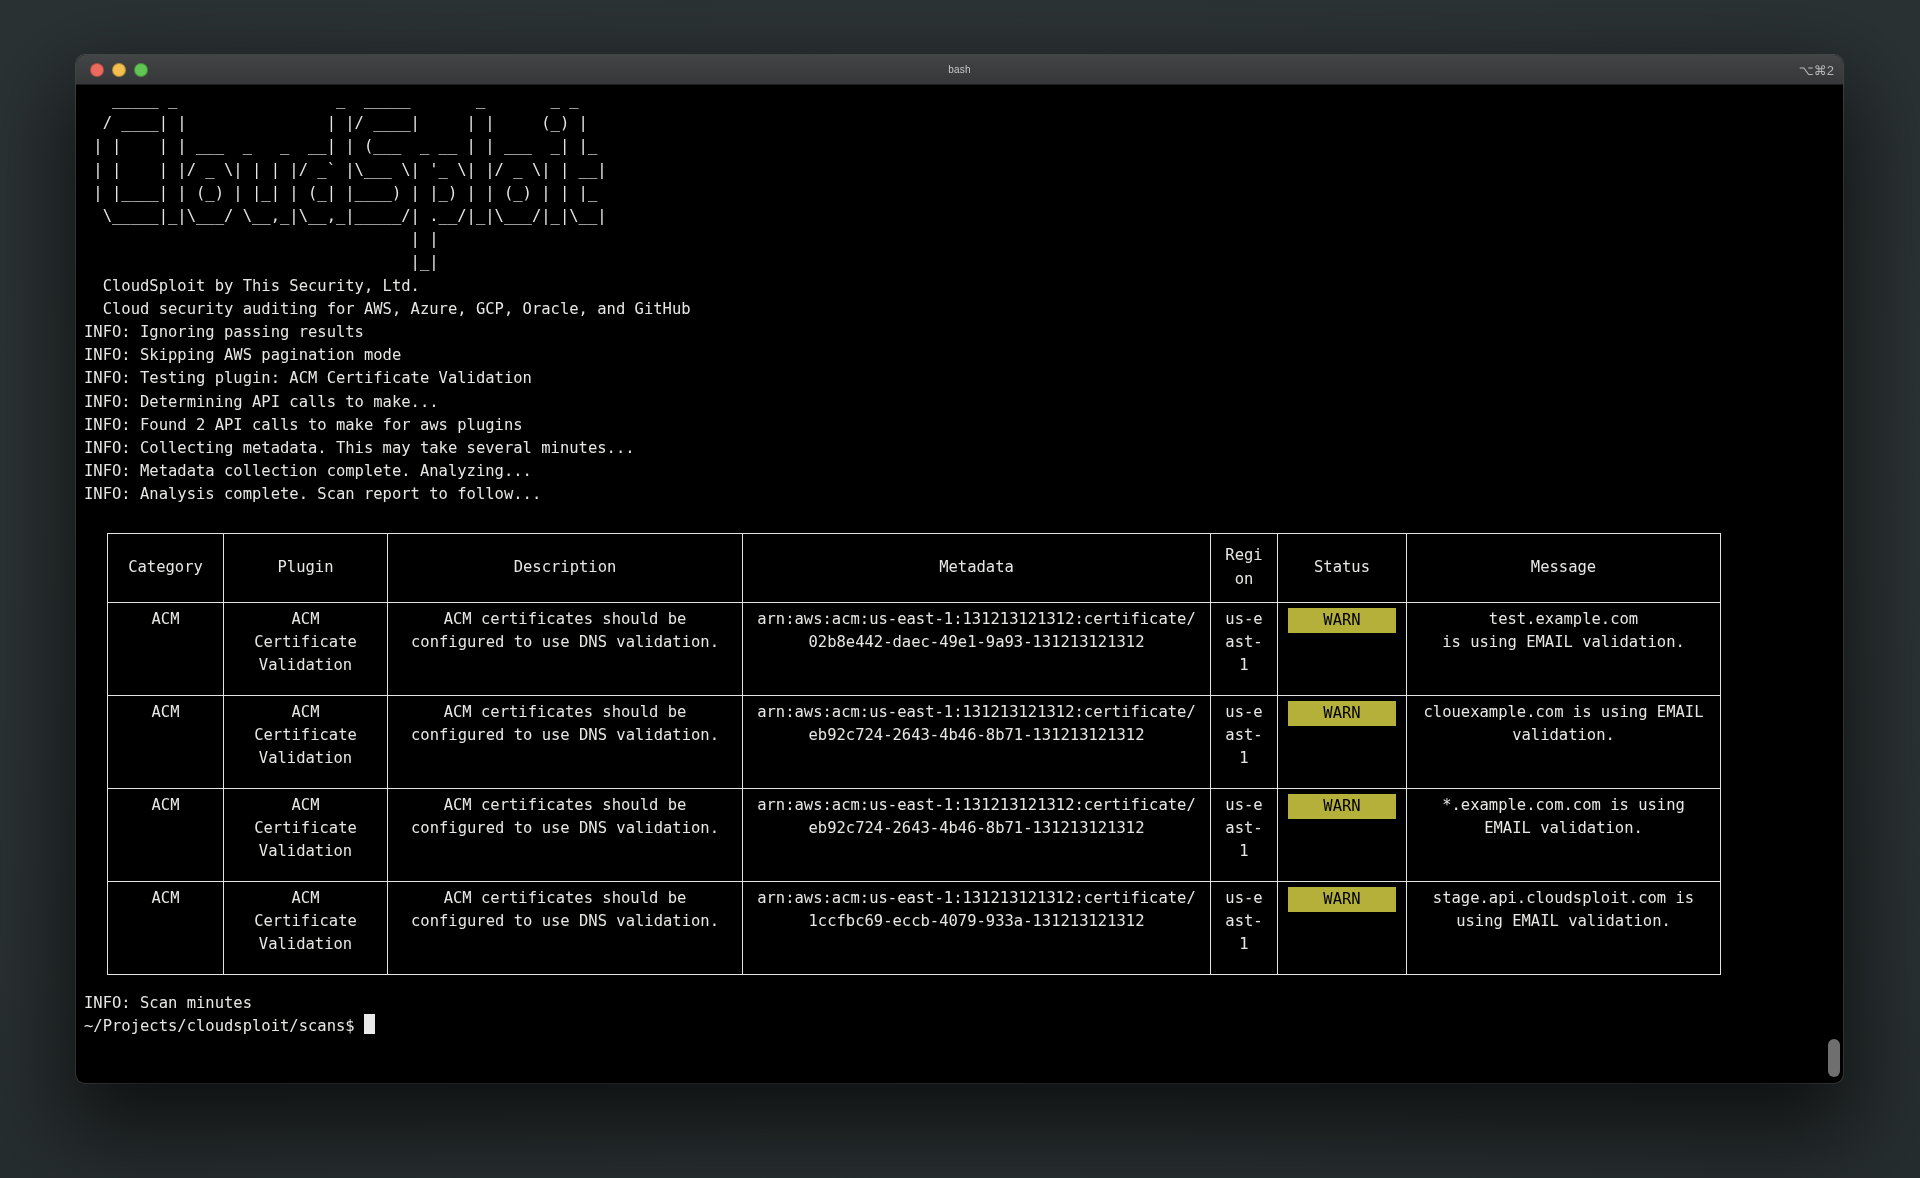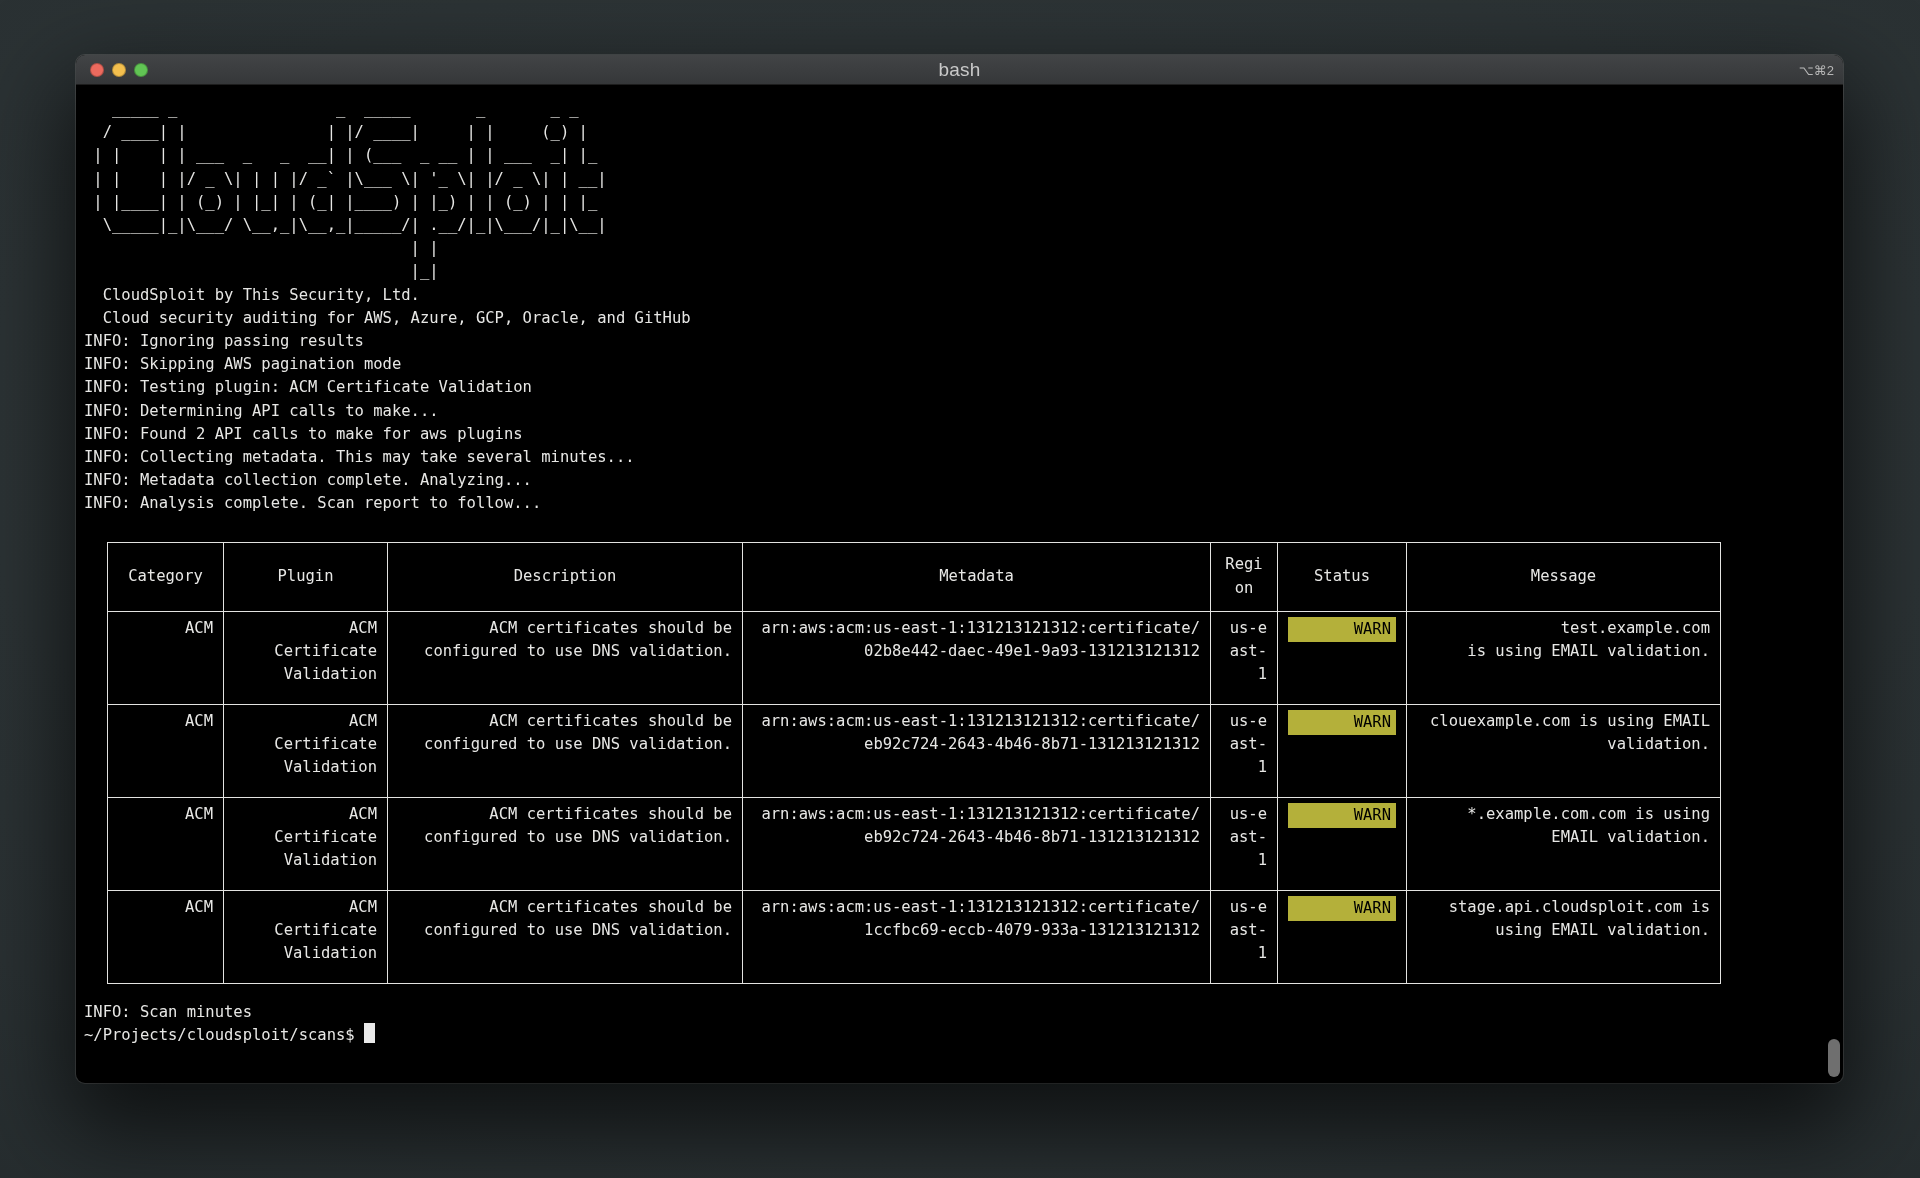--- a/index.html
+++ b/index.html
@@ -18,45 +18,45 @@
     position:relative; height:29px;
     background:linear-gradient(#424446,#353739);
     border-bottom:1px solid #1d1d1d;
     display:flex; align-items:center;
   }
   .lights { position:absolute; left:14px; top:0; height:100%; display:flex; align-items:center; gap:8px; }
   .light { width:12px; height:12px; border-radius:50%; border:0.5px solid rgba(0,0,0,.25); cursor:default; }
   .light.red    { background:#ec6a5e; }
   .light.yellow { background:#f3bf4e; }
   .light.green  { background:#61c454; }
-  .title { flex:1; text-align:center; color:#c9c9c9; font-size:19px; letter-spacing:.2px; }
+  .title { flex:1; text-align:center; color:#c9c9c9; font-size:10px; letter-spacing:.2px; }
   .shortcut { position:absolute; right:9px; top:50%; transform:translateY(-50%); color:#b6b6b6; font-size:13px; }
   .screen {
     position:absolute; top:30px; left:0; right:0; bottom:0;
-    padding:13px 0 0 8px;
+    padding:4px 0 0 8px;
     color:#e7e7e5;
     font-family:"DejaVu Sans Mono","Liberation Mono",monospace;
     font-size:15.5px; line-height:23.2px;
   }
   .screen pre { margin:0; white-space:pre; font:inherit; }
   .intro    { margin-top:23px; }
   .info-log { margin-top:23px; }
   .results-table {
     margin:26px 0 17px 23px;
     border-collapse:collapse; table-layout:fixed;
     color:#e7e7e5;
   }
   .results-table th, .results-table td {
     border:1px solid #e3e3e1;
     font-family:"DejaVu Sans Mono","Liberation Mono",monospace;
     font-size:15.5px; line-height:23.2px; font-weight:normal;
     white-space:pre; overflow:hidden;
   }
   .results-table th { text-align:center; vertical-align:middle; padding:4px 6px; height:69px; box-sizing:border-box; }
-  .results-table td { text-align:right; vertical-align:top; padding:5px 10px; height:93px; box-sizing:border-box; }
+  .results-table td { text-align:center; vertical-align:top; padding:5px 10px; height:93px; box-sizing:border-box; }
   .warn-badge {
     display:inline-block; width:108px; height:25px; box-sizing:border-box;
     background:#b4b03a; color:#000; padding:1px 5px 0;
   }
   .tail { margin-top:11px; }
   .prompt-line { white-space:pre; }
   .cursor {
     display:inline-block; width:11px; height:20px; background:#e9e9e9;
     vertical-align:middle; transform:translateY(-2px);
   }

